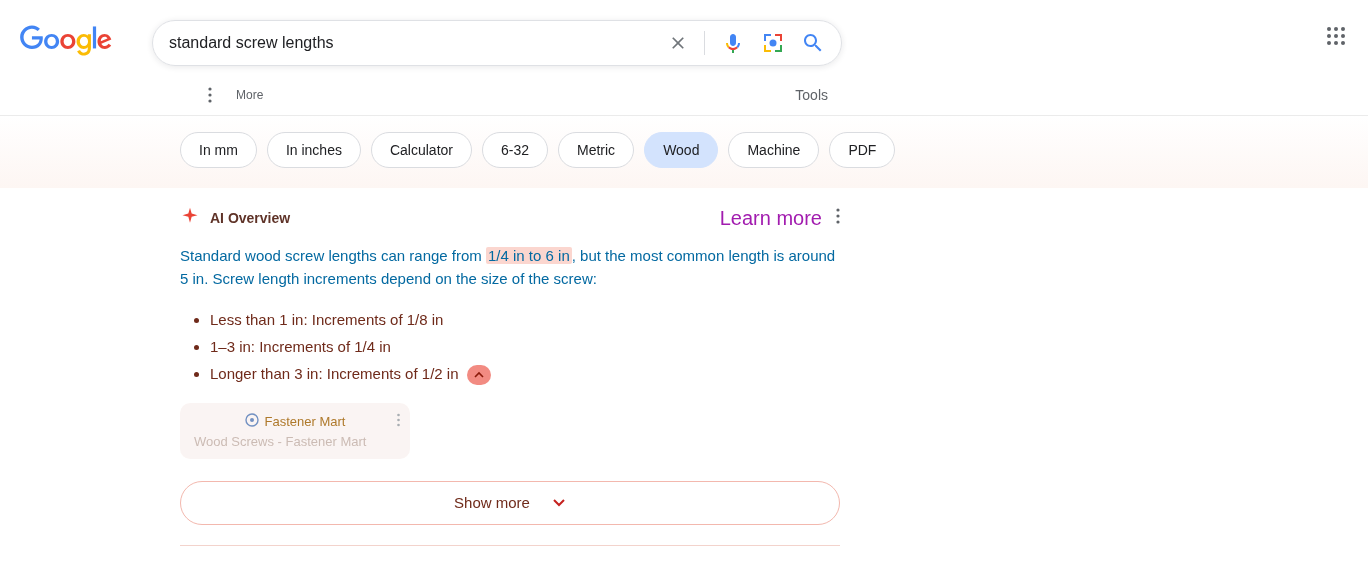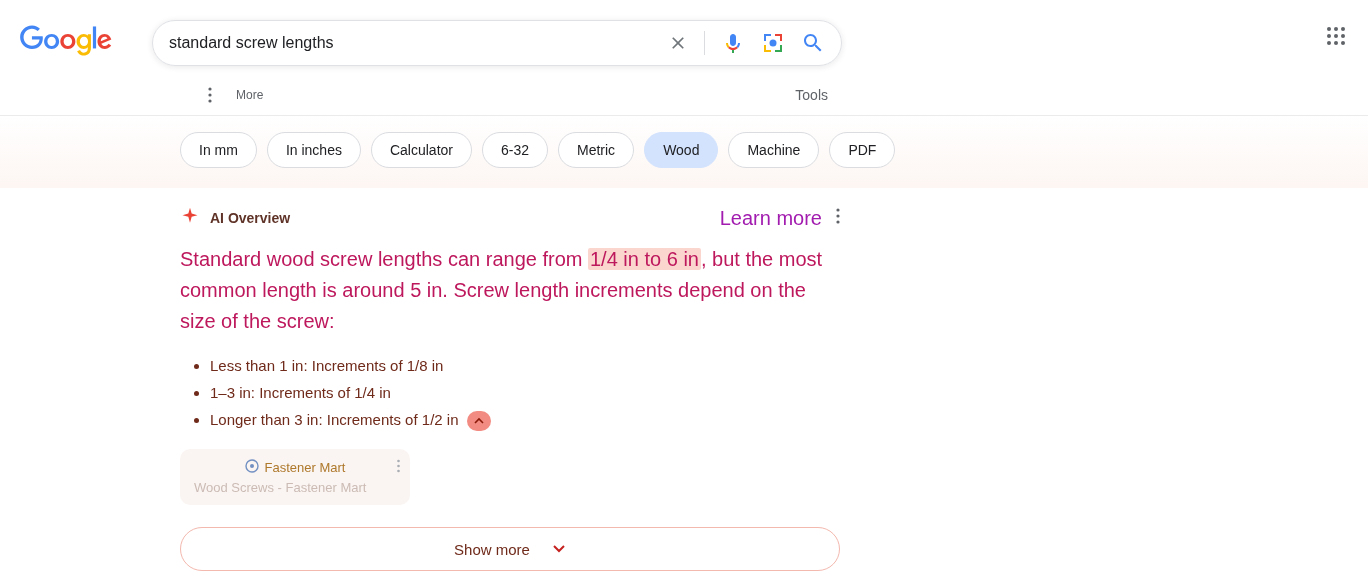--- a/index.html
+++ b/index.html
@@ -30,21 +30,21 @@
   .chip.selected { background: #d3e3fd; border-color: #d3e3fd; }
   
   
   .content { padding-left: 180px; width: 840px; }
   .ai-header { display: flex; align-items: center; padding: 18px 0 14px; }
   .ai-sparkle { margin-right: 10px; }
   .ai-title { font-size: 14px; font-weight: bold; color: #5f3328; }
   .ai-learn { margin-left: auto; margin-right: 14px; font-size: 20px; color: #a21caf; cursor: pointer; text-align: center; }
   .ai-menu { cursor: pointer; color: #5f6368; }
   
-  .ai-body { color: #be185d; font-size: 20px; line-height: 1.55; }
+  .ai-body { color: #0369a1; font-size: 15px; line-height: 1.55; }
   .ai-body .hl { background: #fbd6cf; padding: 0 2px; border-radius: 2px; }
   .ai-list { margin: 20px 0 18px 30px; color: #6f2a1a; font-size: 15px; }
   .ai-list li { margin-bottom: 10px; }
   .collapse-pill { display: inline-flex; align-items: center; justify-content: center; width: 24px; height: 20px; background: #f28b82; border-radius: 10px; margin-left: 4px; vertical-align: middle; cursor: pointer; }
   
   .source-card { margin: 14px 0 22px; background: #faf3f1; border-radius: 10px; padding: 10px 14px; width: 230px; position: relative; opacity: 0.85; }
   .source-head { display: flex; align-items: center; gap: 6px; font-size: 13px; color: #a16207; justify-content: center; }
   .source-line { font-size: 13px; color: #c3b0a8; margin-top: 4px; }
   .source-dots { position: absolute; right: 10px; top: 10px; color: #9aa0a6; cursor: pointer; }
   

